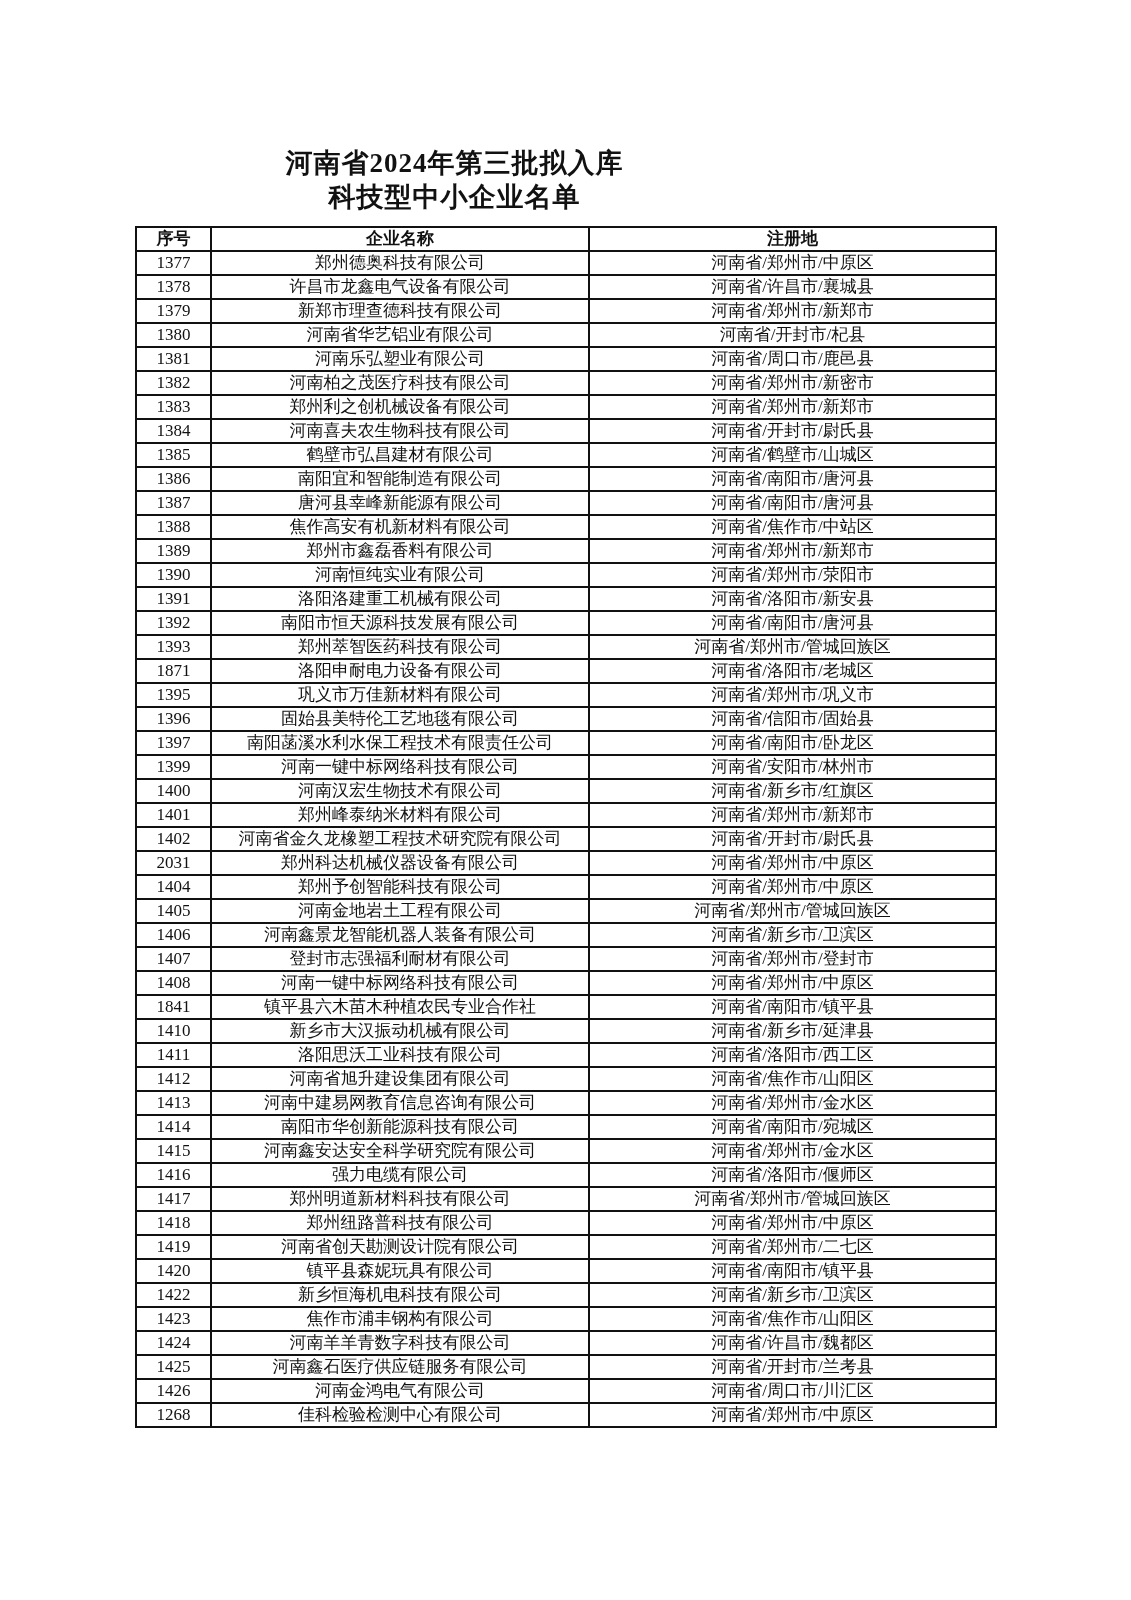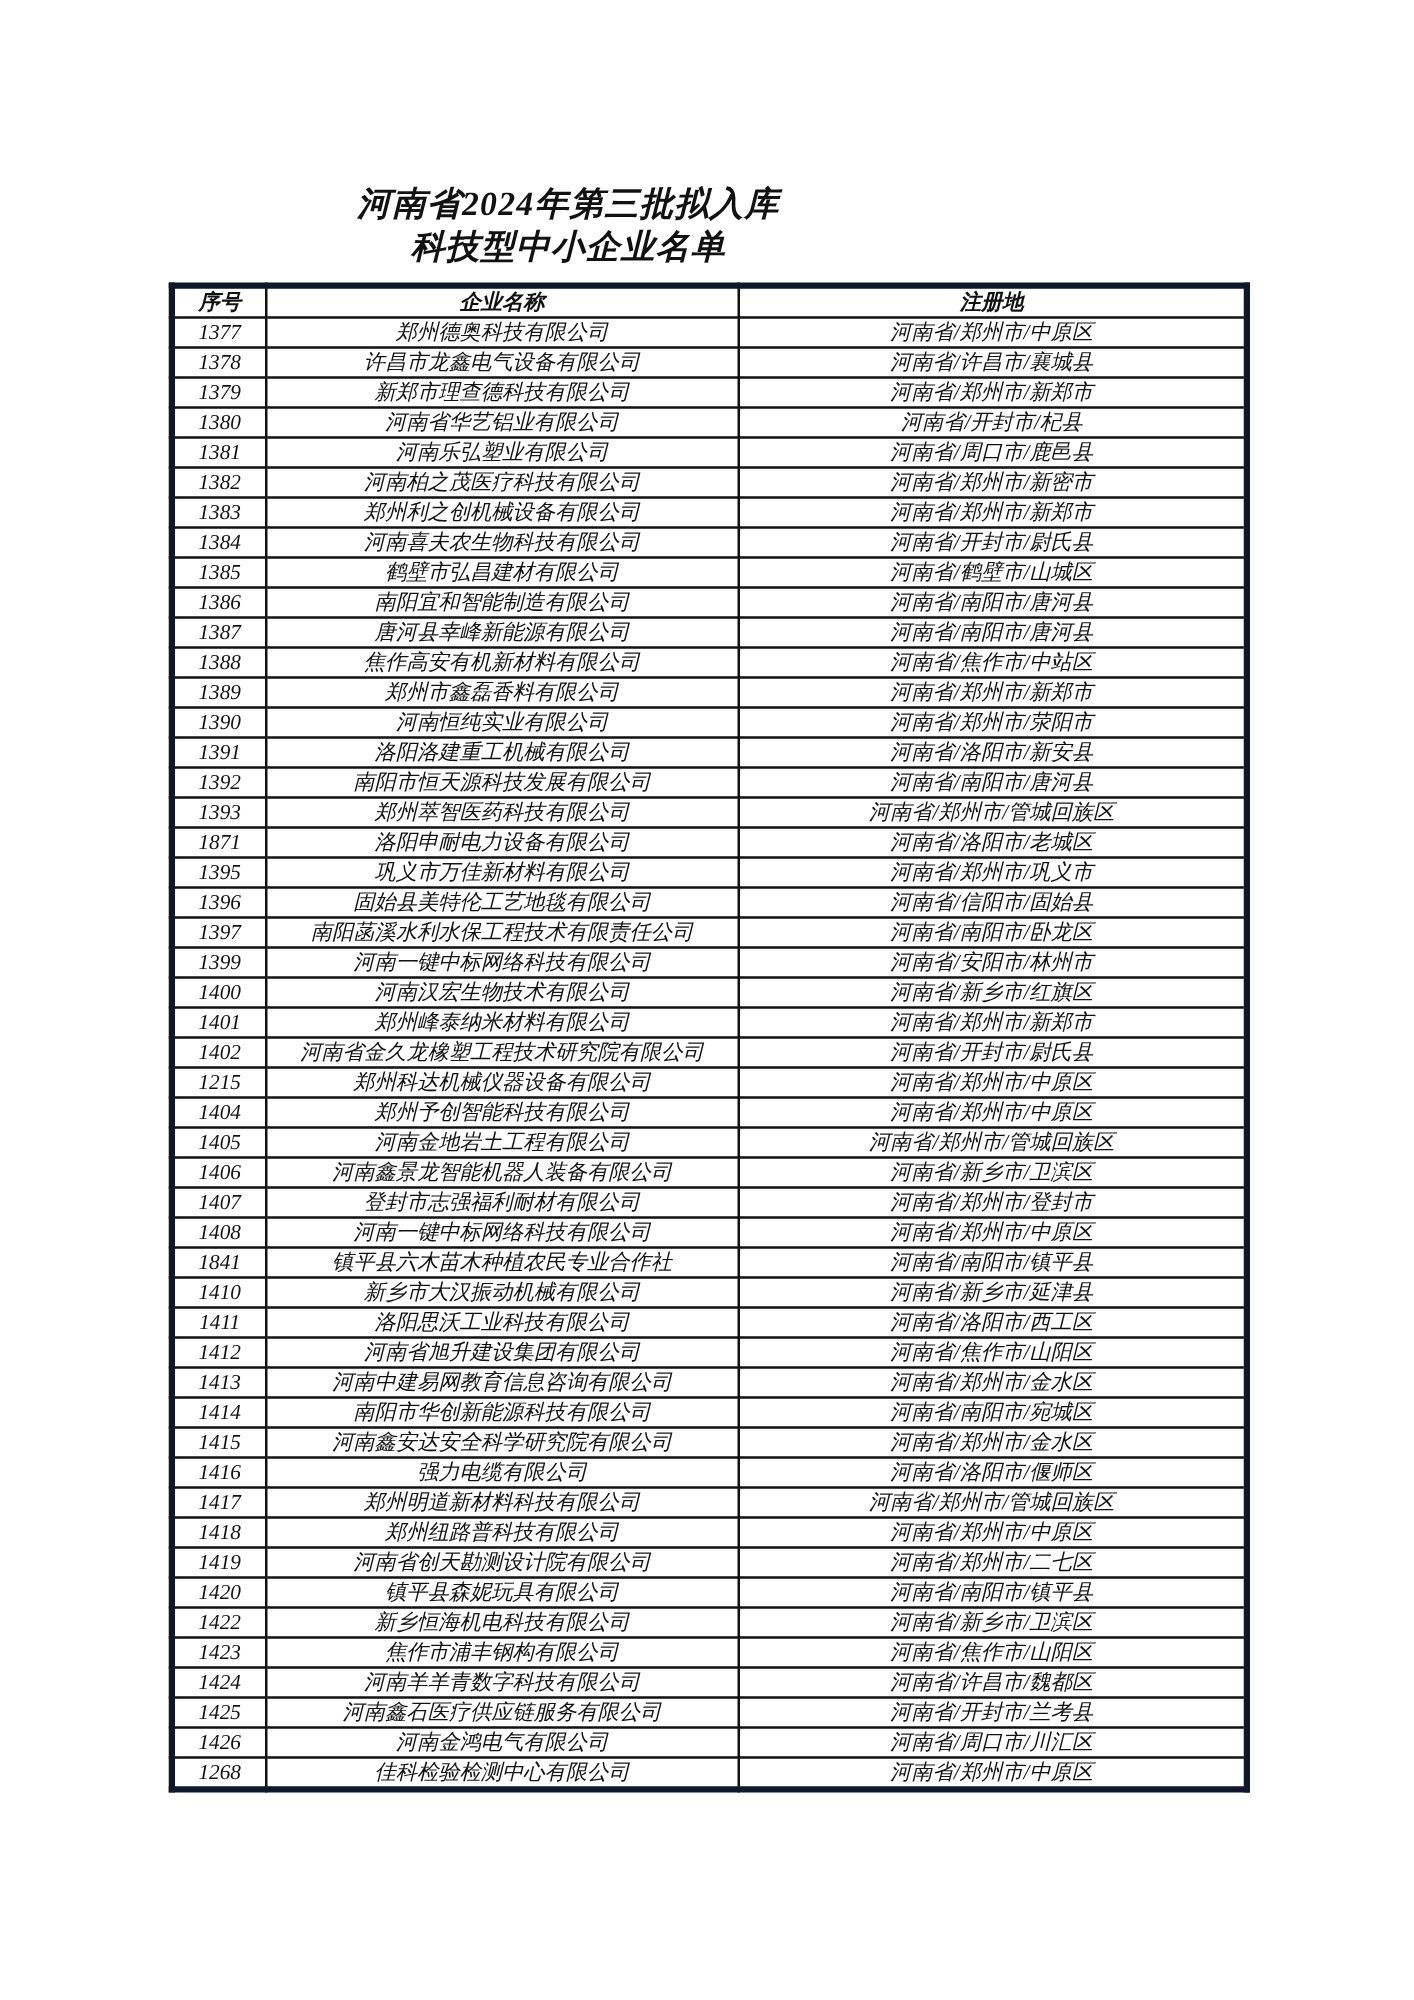--- a/index.html
+++ b/index.html
@@ -12,37 +12,36 @@
     height: 1600px;
     font-family: "Liberation Serif", "DejaVu Serif", serif;
     color: #111111;
     overflow: hidden;
   }
   .page {
     position: relative;
     width: 909px;
     height: 1600px;
     background: #ffffff;
-    font-style: italic;
   }
   .doc-title {
     padding-top: 146px;
     text-align: center;
     font-size: 27px;
     font-weight: bold;
     line-height: 34px;
     letter-spacing: 1px;
     color: #111111;
   }
   table.company-table {
     border-collapse: collapse;
     table-layout: fixed;
     margin: 12px 0 0 135px;
     width: 860px;
-    border: 5px solid #0f172a;
+    border: 1px solid #0f172a;
   }
   col.col-no { width: 75px; }
   col.col-name { width: 378px; }
   col.col-loc { width: 407px; }
   table.company-table th,
   table.company-table td {
     border: 2px solid #111111;
     padding: 0;
     height: 22px;
     line-height: 22px;
@@ -200,21 +199,21 @@
           <td>1401</td>
           <td>郑州峰泰纳米材料有限公司</td>
           <td>河南省/郑州市/新郑市</td>
         </tr>
         <tr>
           <td>1402</td>
           <td>河南省金久龙橡塑工程技术研究院有限公司</td>
           <td>河南省/开封市/尉氏县</td>
         </tr>
         <tr>
-          <td>1215</td>
+          <td>2031</td>
           <td>郑州科达机械仪器设备有限公司</td>
           <td>河南省/郑州市/中原区</td>
         </tr>
         <tr>
           <td>1404</td>
           <td>郑州予创智能科技有限公司</td>
           <td>河南省/郑州市/中原区</td>
         </tr>
         <tr>
           <td>1405</td>

